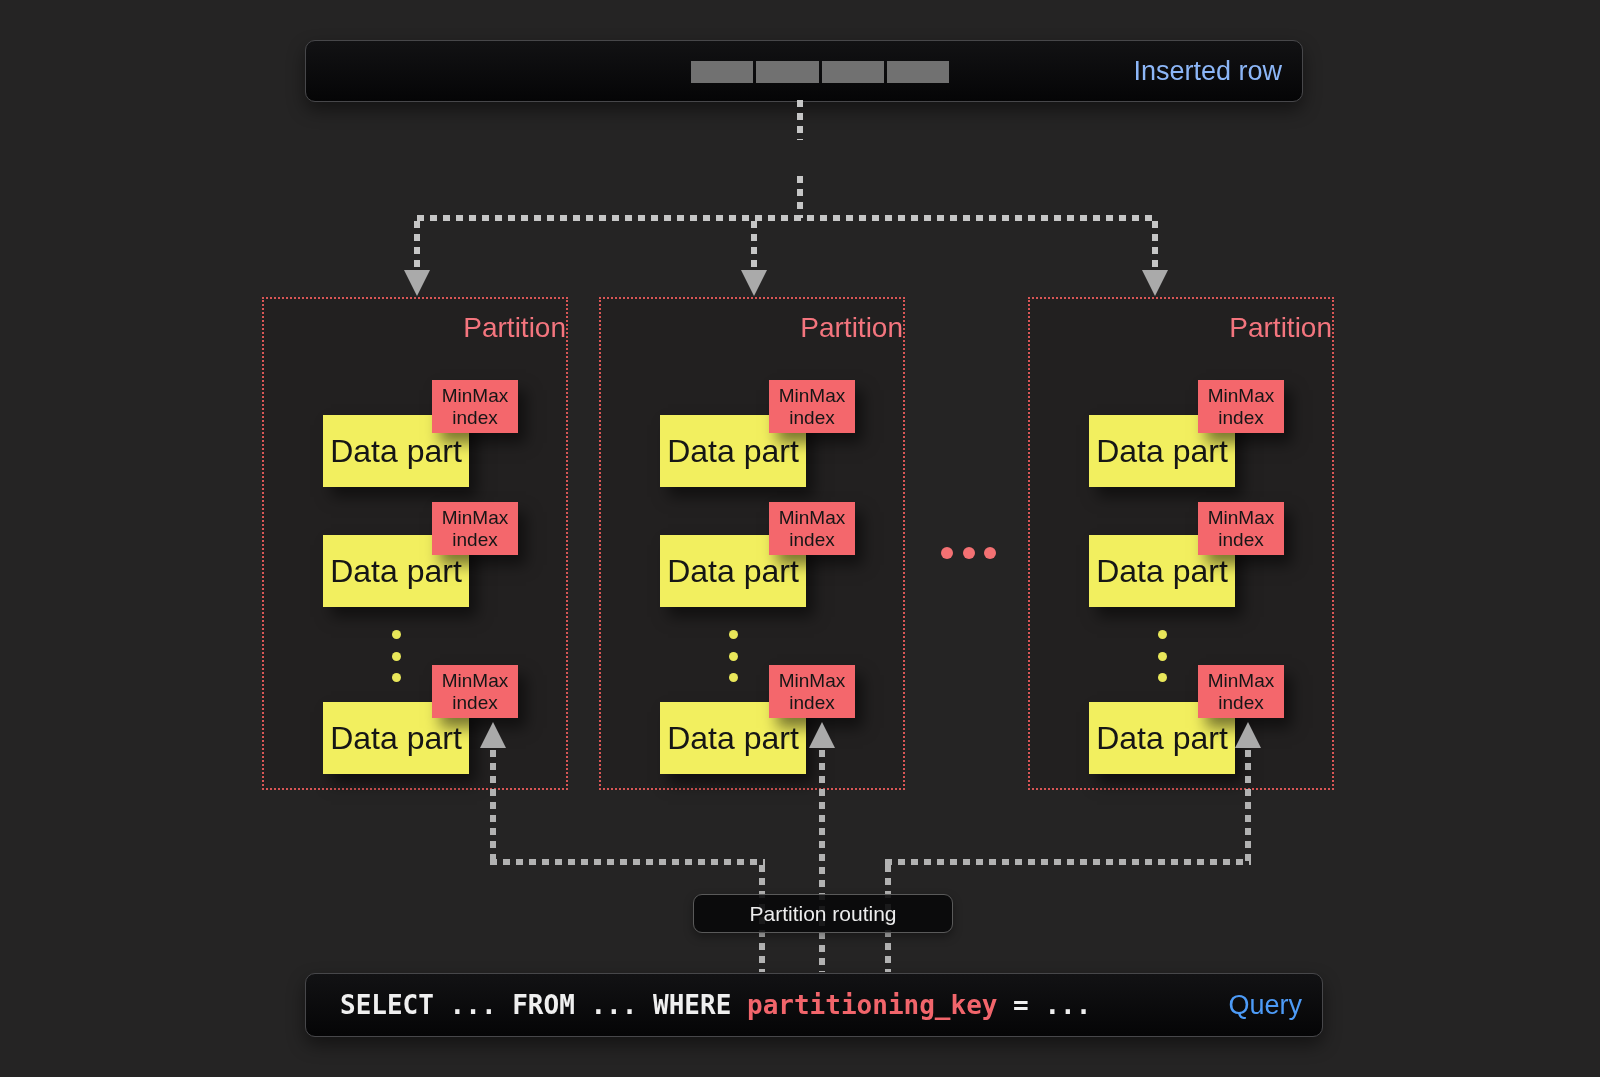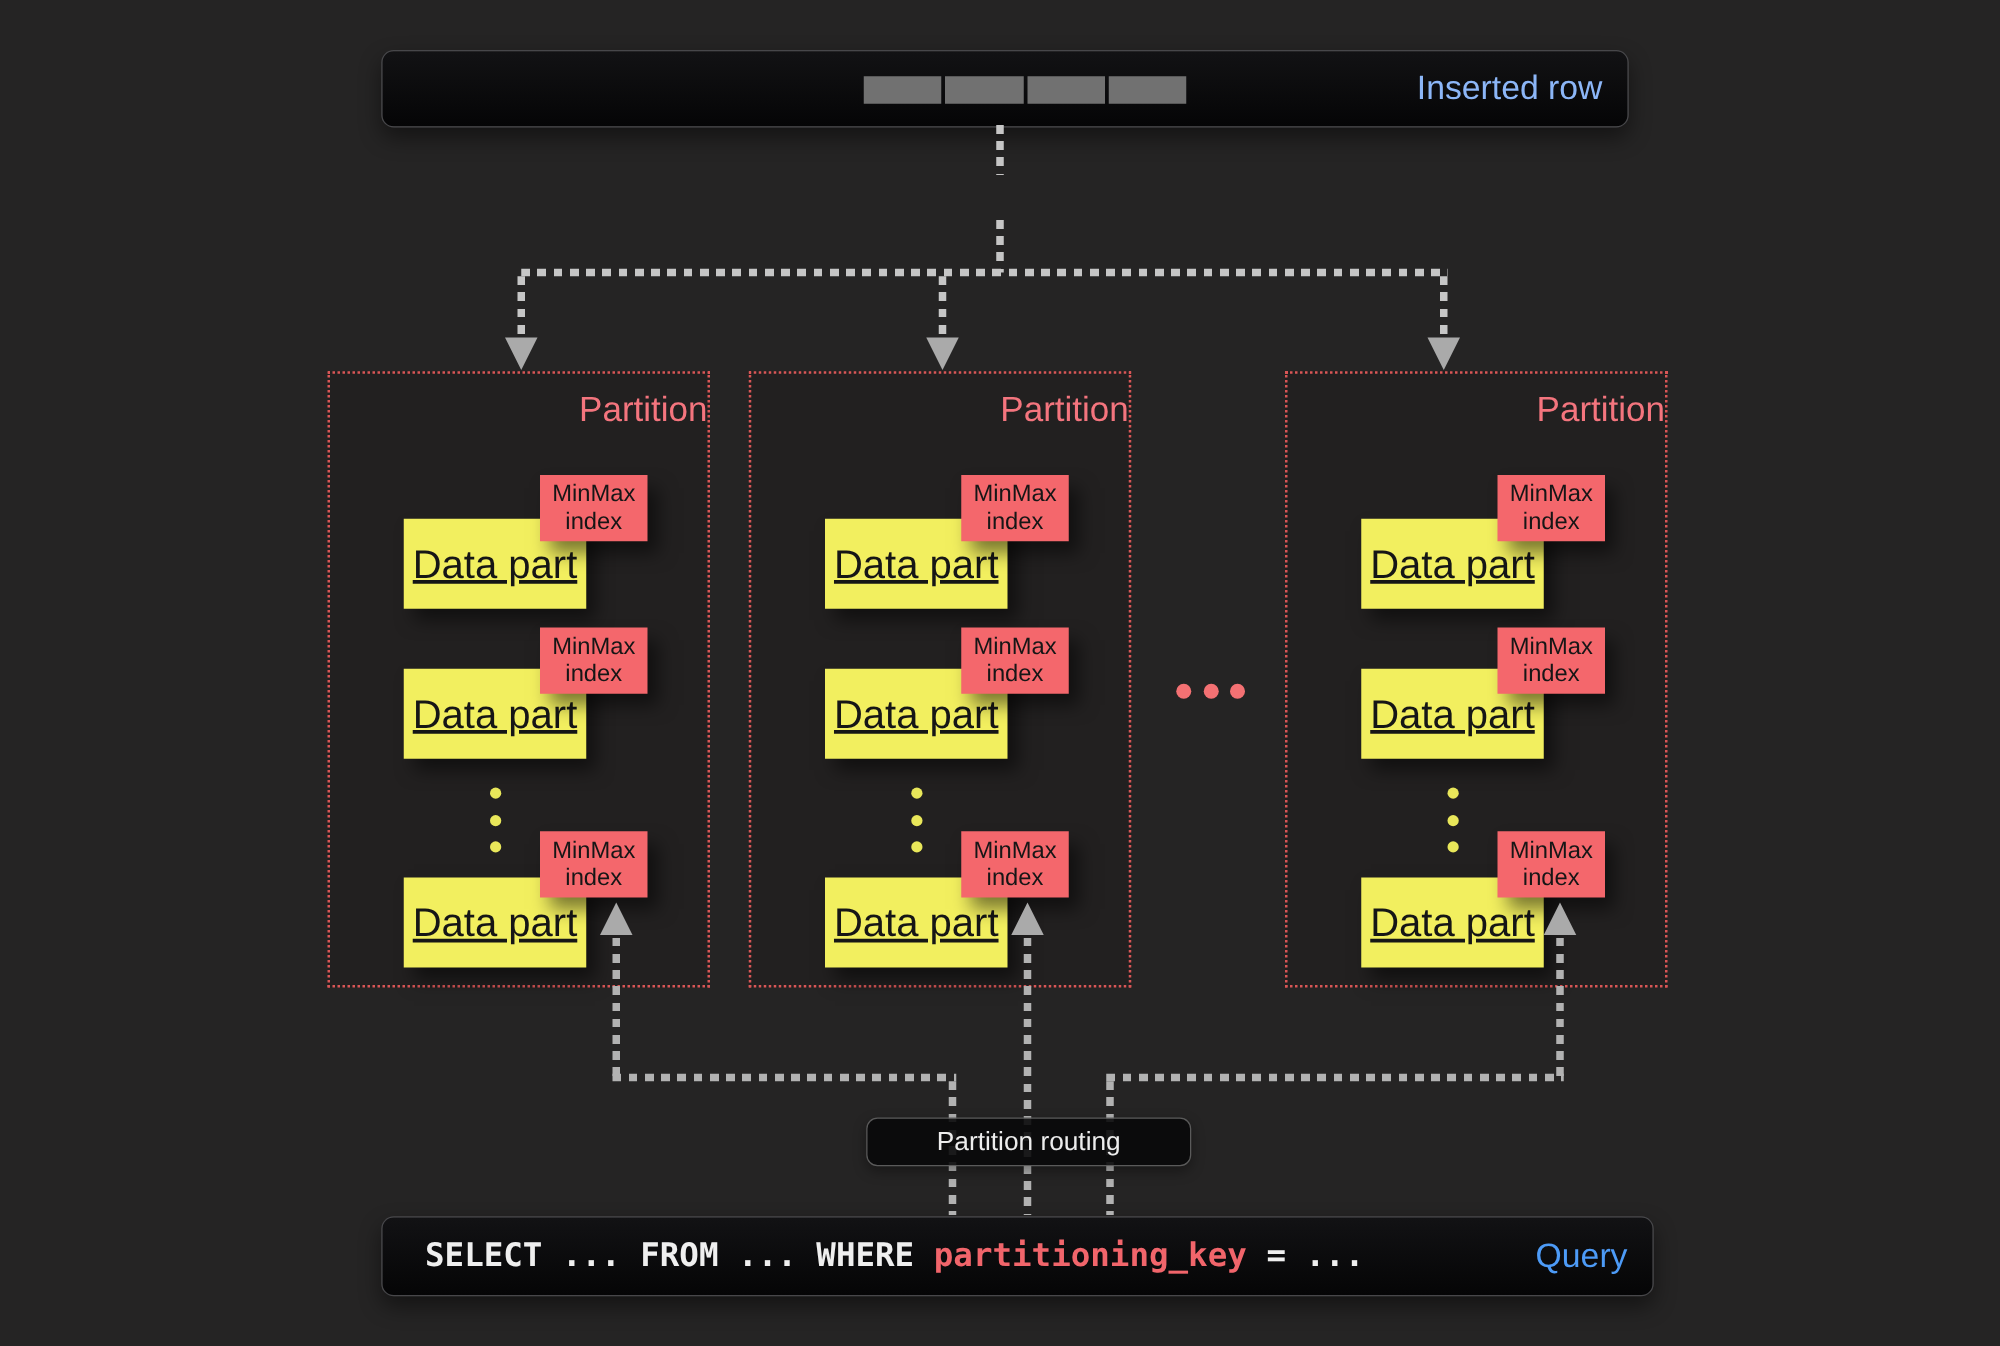--- a/index.html
+++ b/index.html
@@ -37,21 +37,21 @@
   .arr-down{border-top:26px solid #aaaaaa;}
   .arr-up{border-bottom:26px solid #aaaaaa;}
 
   
   .partition{position:absolute;top:297px;width:306px;height:493px;border:2px dotted #d95656;
              background:#222020;box-sizing:border-box;}
   .p1{left:262px;}.p2{left:599px;}.p3{left:1028px;}
   .partition-title{text-align:right;margin-top:13px;font-size:28px;color:#f4757e;}
   .datapart{position:absolute;left:59px;width:146px;height:72px;background:#f2ef5f;
             box-shadow:8px 10px 14px rgba(0,0,0,.5);display:flex;align-items:center;justify-content:center;
-            font-size:32px;color:#161616;z-index:1;text-decoration:underline;}
+            font-size:32px;color:#161616;z-index:1;}
   .minmax{position:absolute;left:168px;width:86px;height:53px;background:#f4676c;
           box-shadow:8px 10px 14px rgba(0,0,0,.5);display:flex;flex-direction:column;
           align-items:center;justify-content:center;font-size:19px;line-height:1.15;color:#161616;z-index:2;}
   .dp1{top:116px;} .mm1{top:81px;}
   .dp2{top:236px;} .mm2{top:203px;}
   .dp3{top:403px;} .mm3{top:366px;}
   .ydot{position:absolute;width:9px;height:9px;border-radius:50%;background:#e9e75a;left:128px;}
   .yd1{top:331px;} .yd2{top:353px;} .yd3{top:374px;}
   .rdot{position:absolute;width:12px;height:12px;border-radius:50%;background:#f47173;top:547px;}
   .rd1{left:941px;} .rd2{left:963px;} .rd3{left:984px;}

